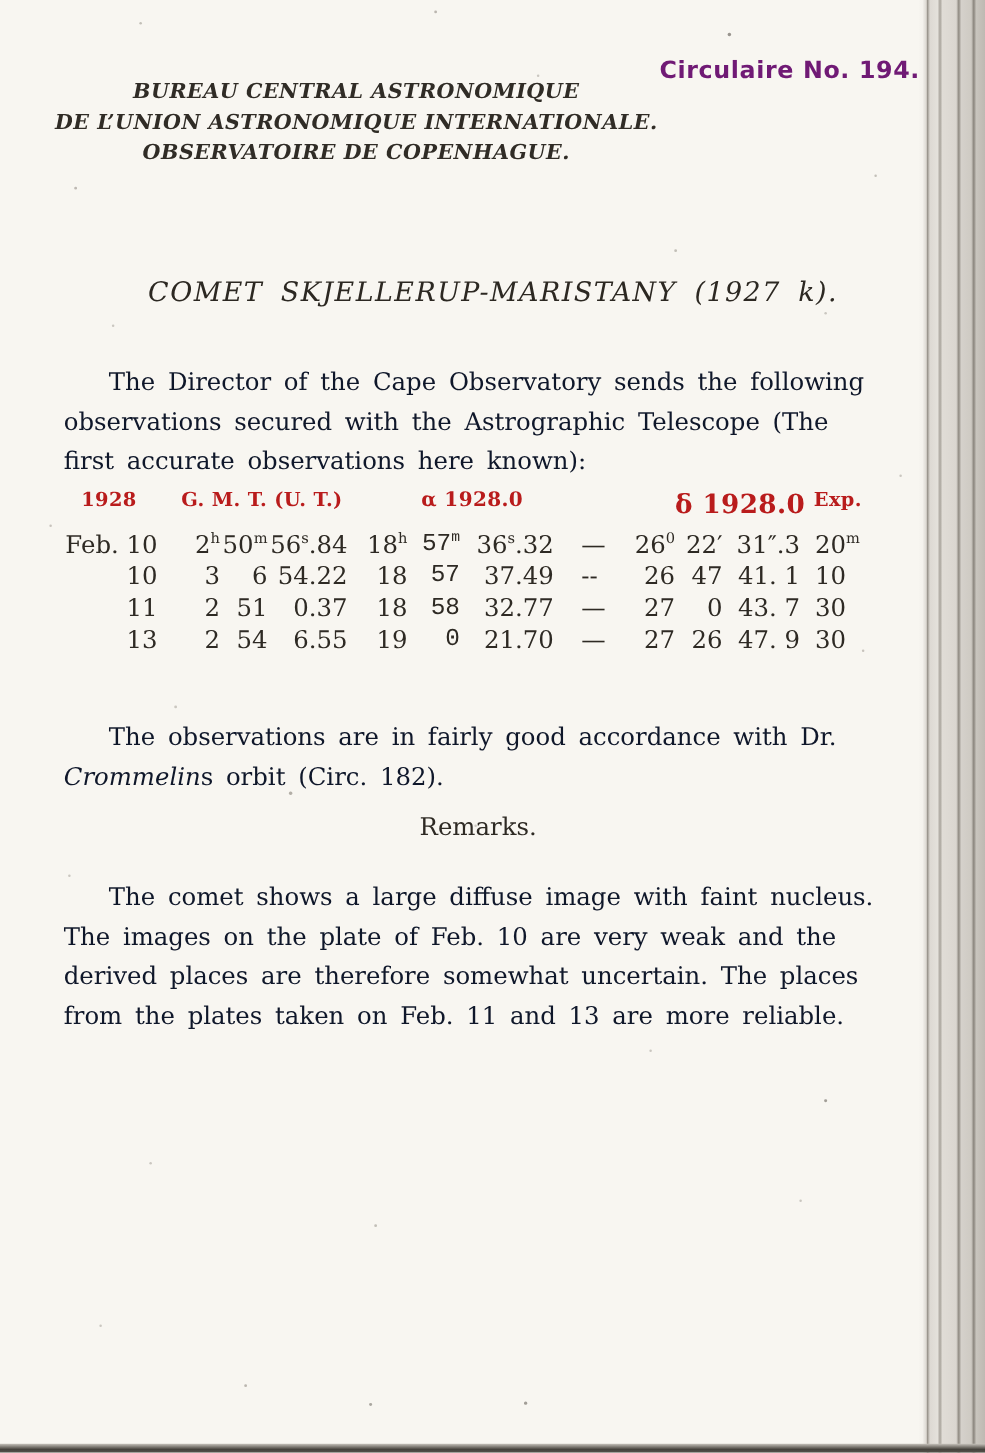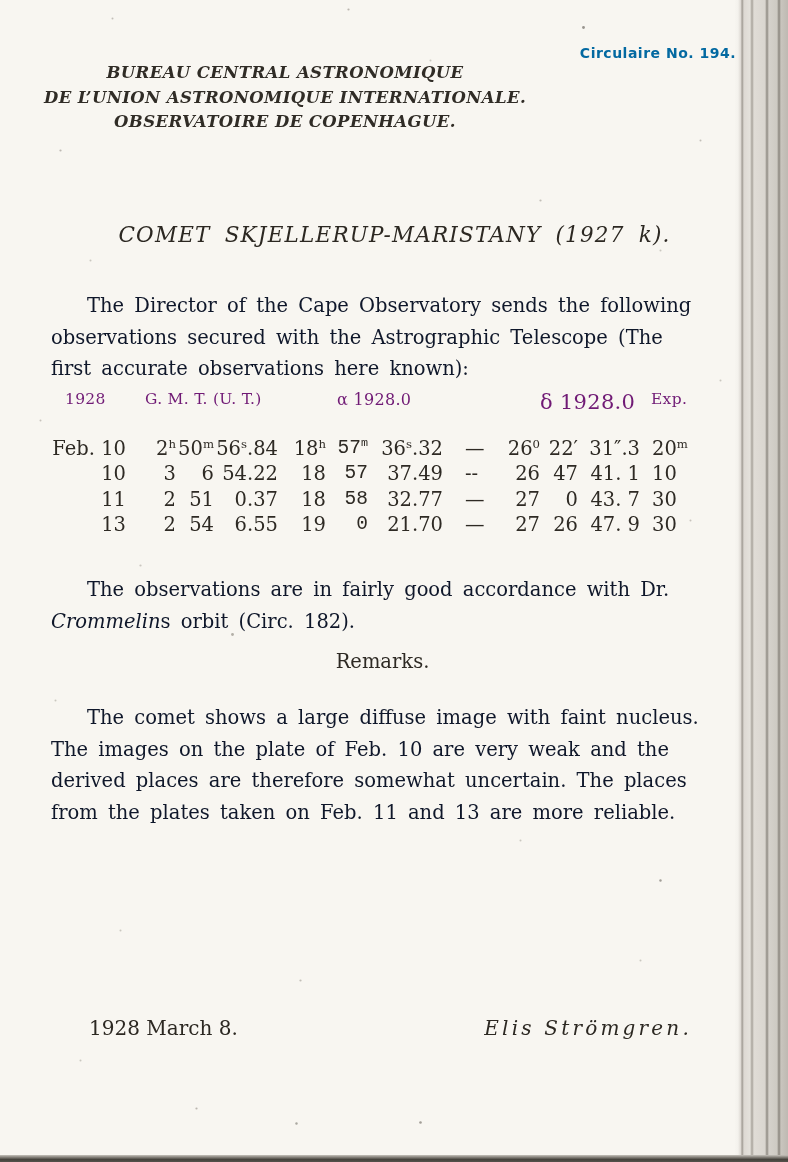--- a/index.html
+++ b/index.html
@@ -39,21 +39,21 @@
       #cecac3 42px,#8a857d 44px,#c9c5be 46px,
       #beb9b2 53px);
   }
   .page-edge-bottom{
     position:absolute;bottom:0;left:0;width:100%;height:7px;z-index:5;
     background:linear-gradient(180deg,#c6c2bb 0%,#8a867f 30%,#45423c 65%,#55524b 100%);
   }
   .circ-label{
     position:absolute;top:45px;right:52px;
     font-family:"DejaVu Sans","Liberation Sans",sans-serif;
-    font-weight:bold;font-size:14px;letter-spacing:.5px;color:#0369a1;
+    font-weight:bold;font-size:19px;letter-spacing:.5px;color:#701a75;
   }
   .letterhead{
     position:absolute;top:61px;left:20px;width:530px;text-align:center;
     font-style:italic;font-weight:bold;font-size:16.5px;line-height:24.5px;
     letter-spacing:.4px;color:#302c26;white-space:pre-line;
   }
   .doc-title{
     position:absolute;top:210px;left:25px;width:715px;text-align:center;
     font-style:italic;font-weight:normal;font-size:21.5px;margin:12px;
     letter-spacing:1.2px;word-spacing:6px;color:#2c2822;
@@ -65,21 +65,21 @@
   }
   #par-intro{top:274px;}
   #par-accordance{top:558px;white-space:normal;}
   #remarks-head{
     position:absolute;top:650px;left:25px;width:715px;margin:0;text-align:center;
     font-size:19.5px;font-weight:normal;color:#2e2a24;
   }
   #par-remarks{top:686px;}
   
   .obs-table{position:absolute;top:390px;left:38px;width:710px;font-size:19.5px;}
-  .obs-head{position:relative;height:26px;font-size:15.5px;letter-spacing:.3px;margin-bottom:20px;color:#701a75;}
+  .obs-head{position:relative;height:26px;font-size:15.5px;letter-spacing:.3px;margin-bottom:7px;color:#b91c1c;font-weight:bold;}
   .obs-head span{position:absolute;top:0;white-space:nowrap;}
   .th-year{left:27px;}
   .th-gmt{left:107px;}
   .th-ra{left:299px;font-size:16px;}
   .th-dec{left:502px;font-size:21px;}
   .th-exp{left:613px;}
   .trow{display:flex;height:25.4px;line-height:25px;white-space:nowrap;}
   .c-date{width:88px;text-align:right;}
   .c-gmt,.c-ra,.c-dec{display:flex;}
   .c-gmt .uh{width:50px;text-align:right;}
@@ -216,17 +216,13 @@
 
   <p class="body-par" id="par-accordance"><span>The observations are in fairly good accordance with Dr.</span> <i>Crommelin</i><span>s orbit (Circ. 182).</span></p>
 
   <h2 id="remarks-head">Remarks.</h2>
 
   <p class="body-par" id="par-remarks">The comet shows a large diffuse image with faint nucleus.
 The images on the plate of Feb. 10 are very weak and the
 derived places are therefore somewhat uncertain. The places
 from the plates taken on Feb. 11 and 13 are more reliable.</p>
 
-  <div class="doc-footer">
-    <span>1928 March 8.</span>
-    <span class="signature">Elis Strömgren.</span>
-  </div>
 </div>
 
 </body></html>

